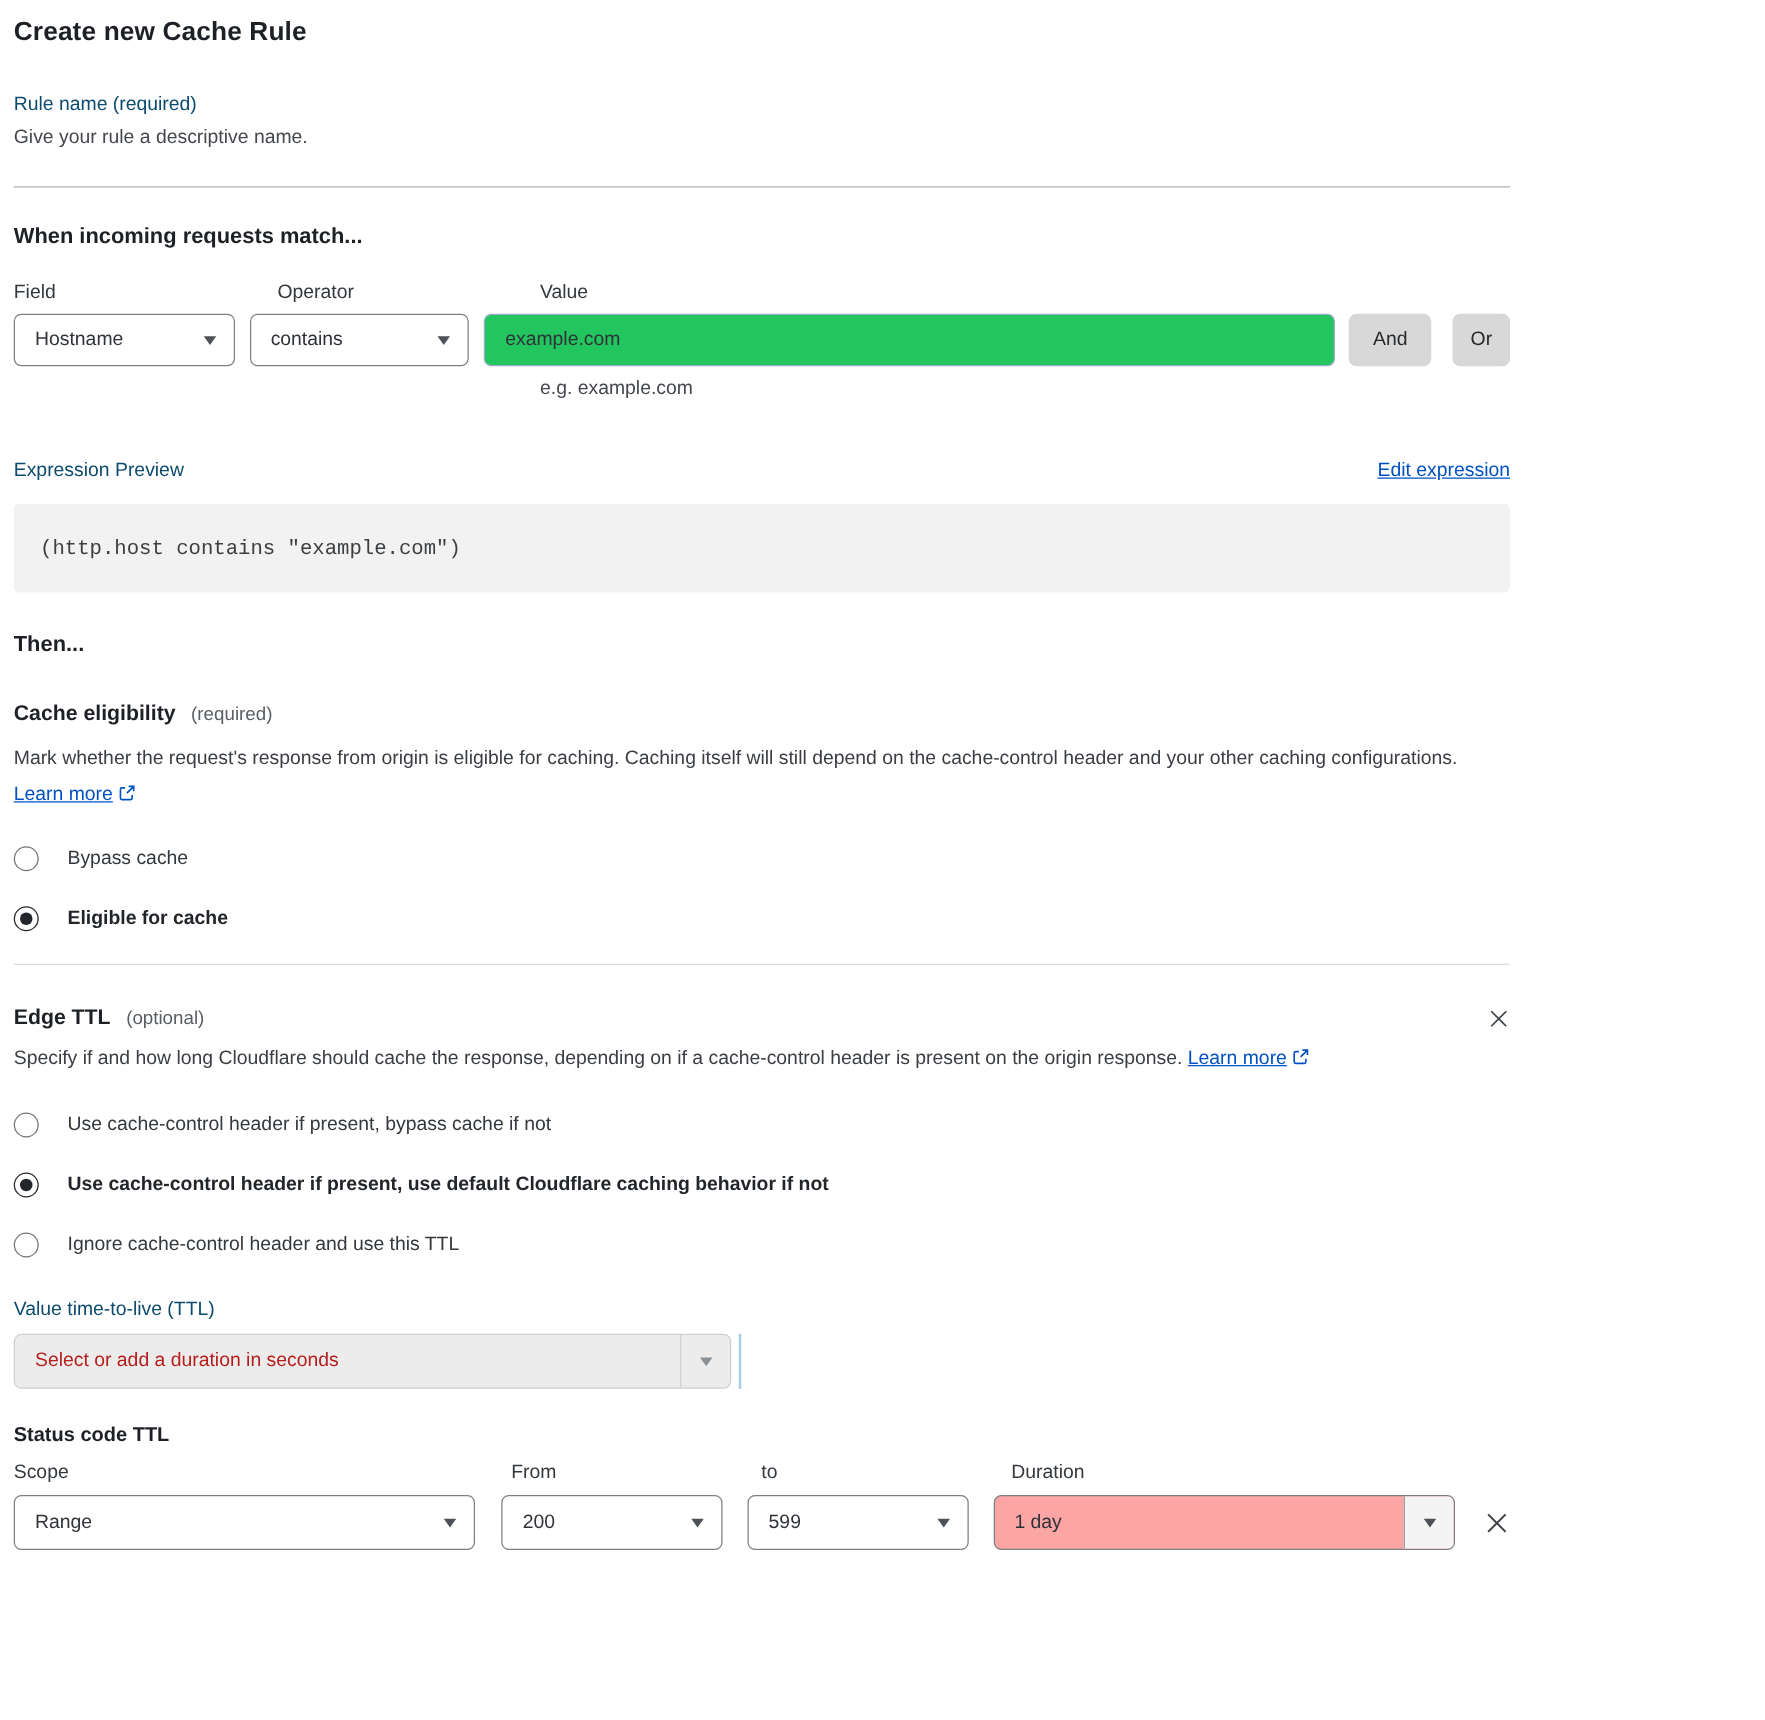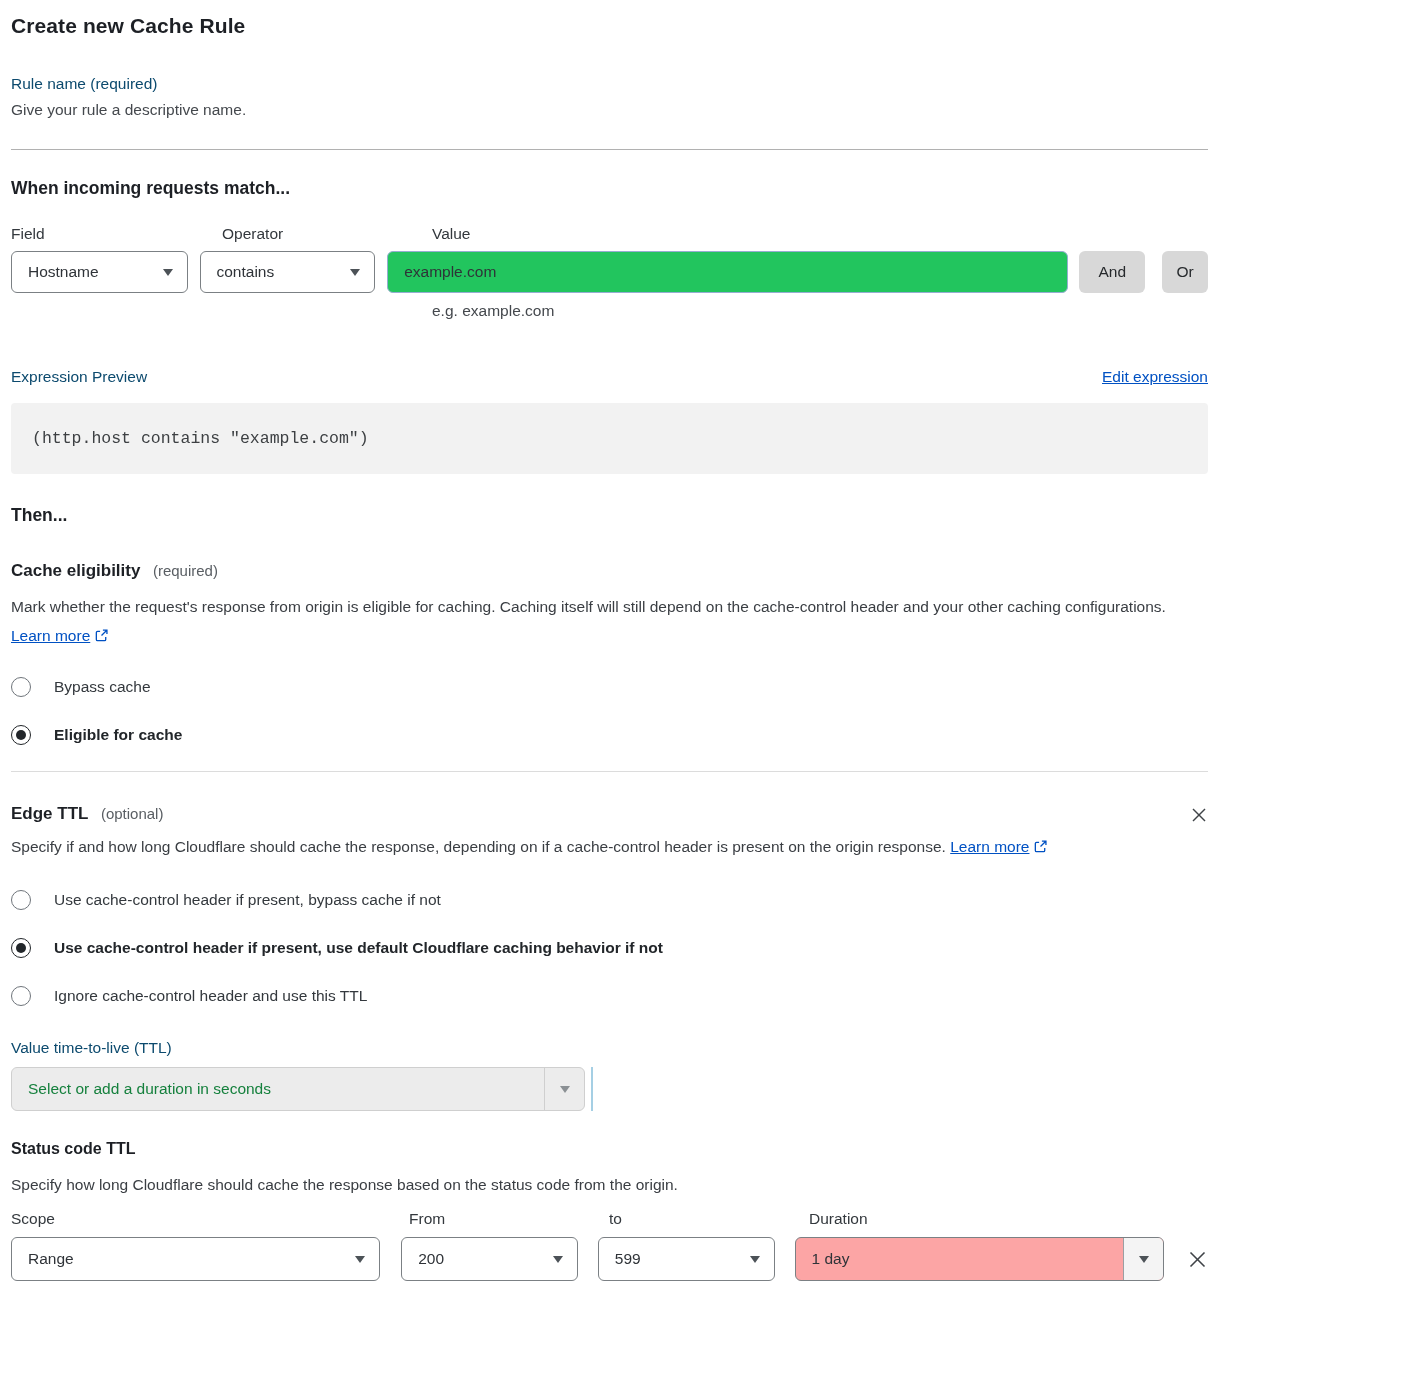--- a/index.html
+++ b/index.html
@@ -88,21 +88,21 @@
 
   .x-icon { width:18px; height:18px; cursor:pointer; flex:none; }
   .x-icon line { stroke:#3f4347; stroke-width:1.4; }
 
   .ttl-combo {
     width:574px; height:44px; border:1px solid #cfcfcf; border-radius:6px;
     background:#ececec; display:flex; overflow:hidden;
   }
   .ttl-combo .ph {
     flex:1; display:flex; align-items:center; padding-left:16px;
-    font-size:15.5px; color:#15803d;
+    font-size:15.5px; color:#b91c1c;
   }
   .ttl-combo .arrow-seg {
     width:40px; border-left:1px solid #cfcfcf; display:flex;
     align-items:center; justify-content:center;
   }
   .ttl-combo .arrow-seg .caret { margin-left:0; border-top-color:#8b9094; }
   .teal-caret { width:2px; height:44px; background:#a5cfe4; margin-left:6px; }
 
   .status-labels { display:flex; margin-top:11px; font-size:15.5px; }
   .status-row { display:flex; margin-top:9px; align-items:center; }
@@ -228,21 +228,20 @@
     <div class="ttl-combo">
       <div class="ph">Select or add a duration in seconds</div>
       <div class="arrow-seg">
         <span class="caret"></span>
       </div>
     </div>
     <div class="teal-caret"></div>
   </div>
 
   <div class="section-heading" style="font-size:16px; margin-top:29px;">Status code TTL</div>
-  <div class="desc" style="margin-top:12px;">Specify how long Cloudflare should cache the response based on the status code from the origin.</div>
 
   <div class="status-labels">
     <div class="w-scope">Scope</div>
     <div class="w-code gap21">From</div>
     <div class="w-code gap20">to</div>
     <div class="gap20">Duration</div>
   </div>
 
   <div class="status-row">
     <div class="select w-scope" style="height:44px;">

